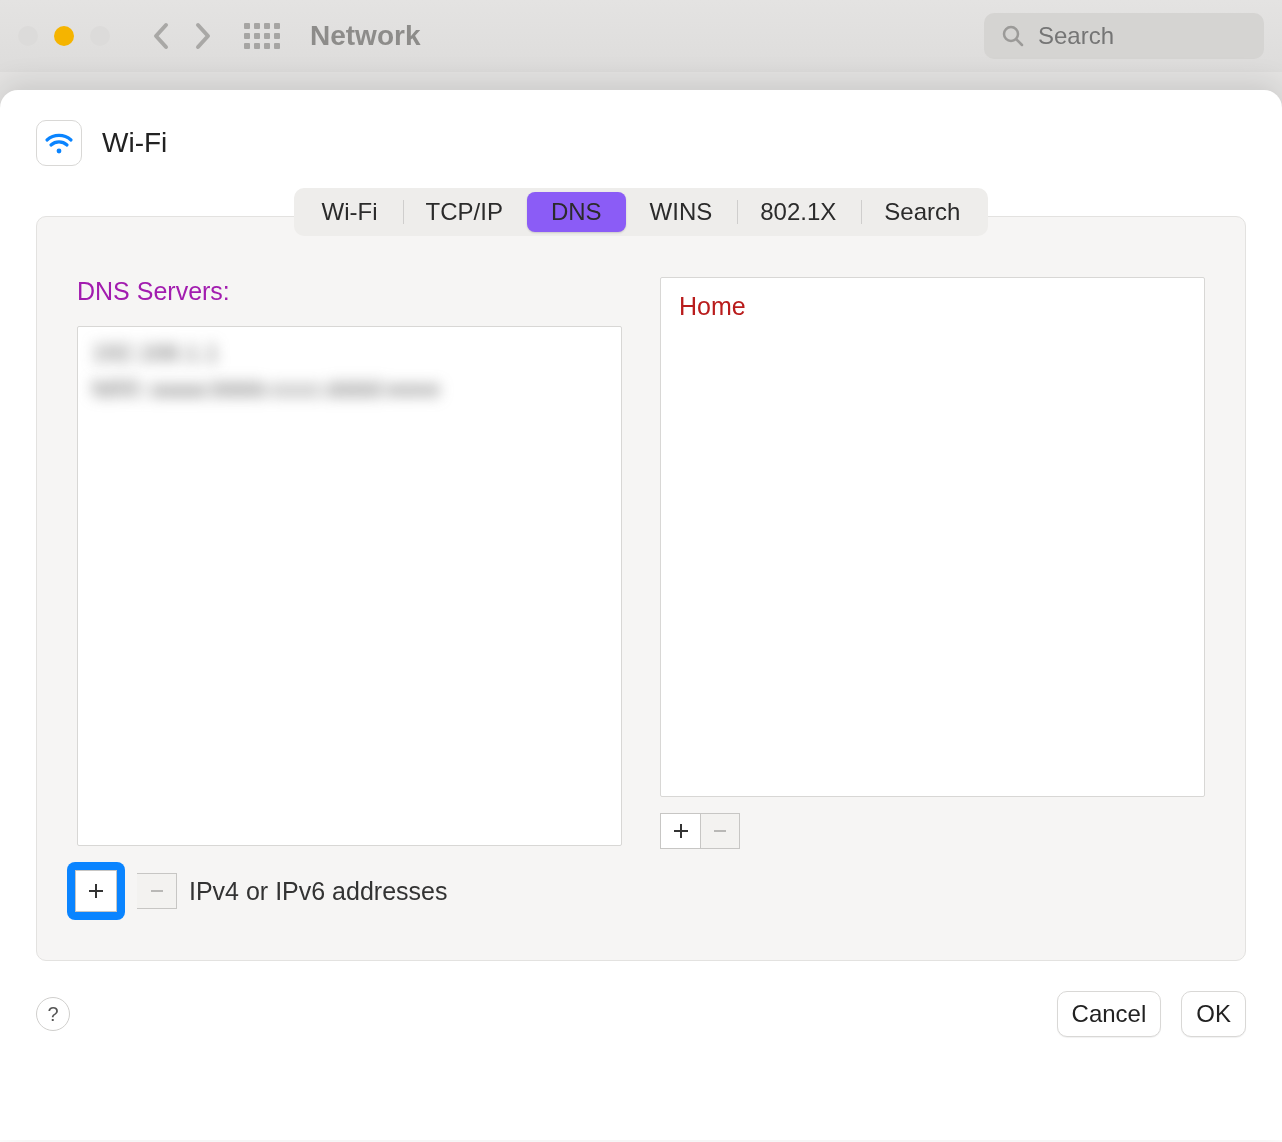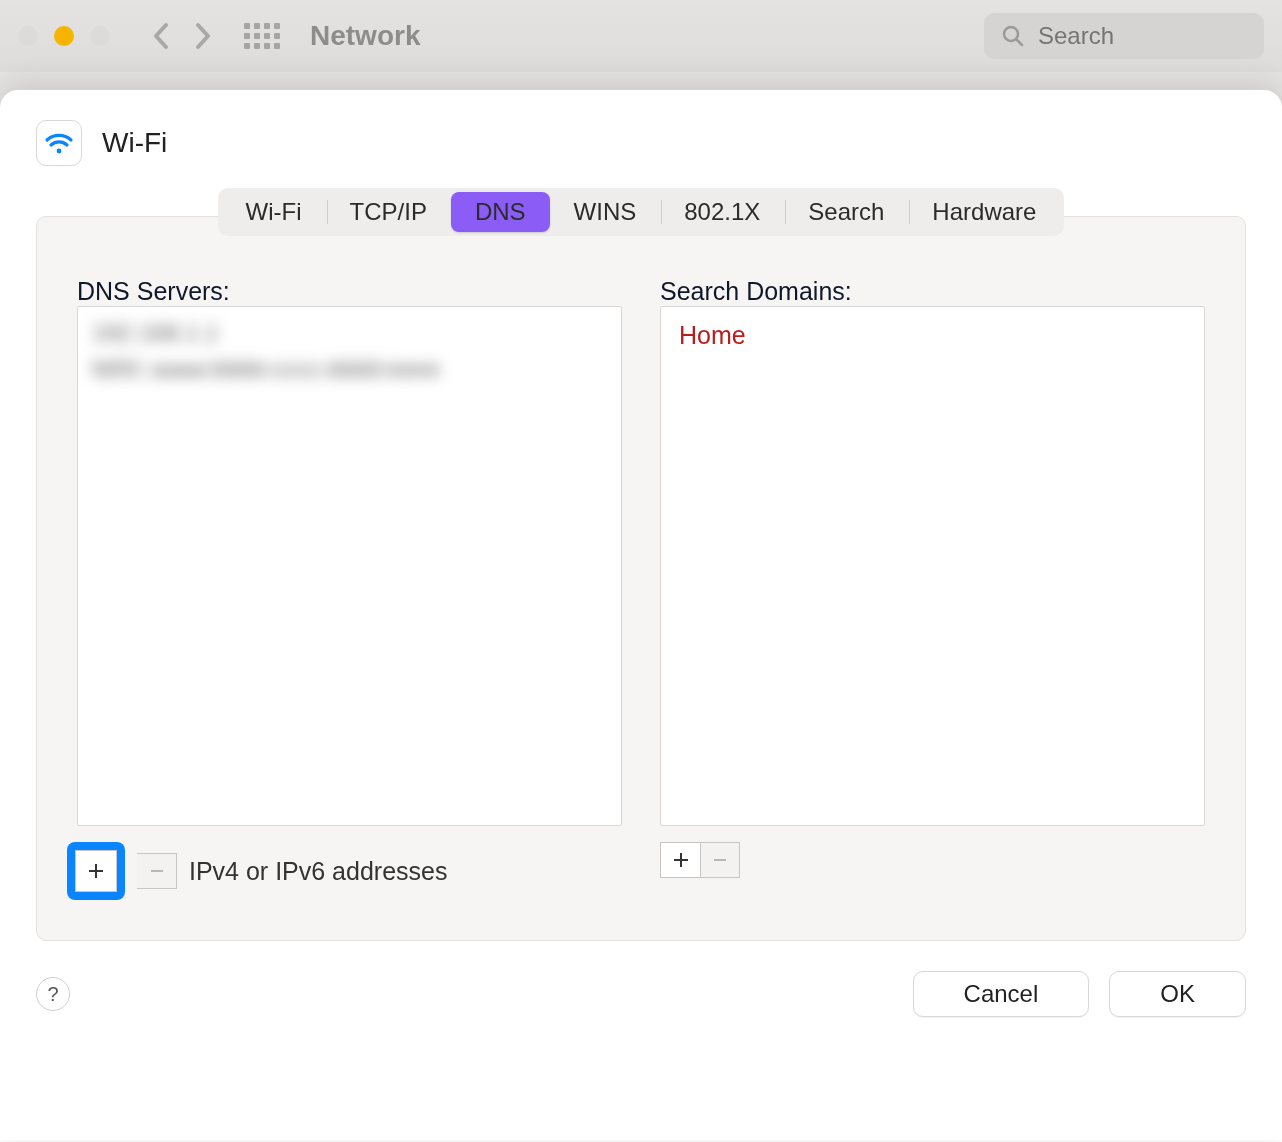--- a/index.html
+++ b/index.html
@@ -139,22 +139,22 @@
       border-radius: 10px;
       padding: 60px 40px 40px 40px;
     }
     .columns {
       display: flex;
       gap: 38px;
     }
     .col { flex: 1; }
     .col-label {
       font-size: 25px;
-      color: #0f172a;
-      margin-bottom: 0;
+      color: #a21caf;
+      margin-bottom: 20px;
     }
     .listbox {
       background: #ffffff;
       border: 1px solid #d8d7d5;
       border-radius: 2px;
       height: 520px;
       padding: 8px 14px;
       overflow: hidden;
     }
     .blurred-item {
@@ -221,21 +221,21 @@
       width: 34px; height: 34px;
       border-radius: 50%;
       border: 1px solid #d0cfcd;
       display: flex; align-items: center; justify-content: center;
       font-size: 20px; color: #555;
       margin-right: auto;
       cursor: pointer;
       background: #fff;
     }
     .btn {
-      padding: 8px 50px;
+      padding: 8px 14px;
       font-size: 24px;
       border-radius: 10px;
       border: 1px solid #d9d8d6;
       background: #fff;
       box-shadow: 0 1px 1px rgba(0,0,0,0.06);
       cursor: pointer;
       color: #222;
     }
   </style>
 </head>
@@ -300,21 +300,20 @@
     </div>
 
     <div style="position:relative; z-index:2; display:flex; justify-content:center;">
       <div class="tabbar">
         <div class="tab">Wi-Fi</div>
         <div class="tab">TCP/IP</div>
         <div class="tab active">DNS</div>
         <div class="tab">WINS</div>
         <div class="tab">802.1X</div>
         <div class="tab">Search</div>
-        <div class="tab">Hardware</div>
       </div>
     </div>
 
     <div class="panel">
       <div class="columns">
         <div class="col">
           <div class="col-label">DNS Servers:</div>
           <div class="listbox">
             <div class="blurred-item">192.168.1.1</div>
             <div class="blurred-item">fd00::aaaa:bbbb:cccc:dddd:eeee</div>
@@ -330,21 +329,20 @@
             </span>
             <span class="pm-btn minus">
               <svg width="18" height="18" viewBox="0 0 18 18">
                   <line x1="3" y1="9" x2="15" y2="9" stroke="#b9b8b6" stroke-width="2"></line>
                 </svg>
             </span>
             <span class="hint-text">IPv4 or IPv6 addresses</span>
           </div>
         </div>
         <div class="col">
-          <div class="col-label">Search Domains:</div>
           <div class="listbox">
             <div class="domain-item">Home</div>
           </div>
           <div class="list-footer">
             <div class="plusminus">
               <span class="pm-btn plus">
                 <svg width="18" height="18" viewBox="0 0 18 18">
                     <line x1="9" y1="2" x2="9" y2="16" stroke="#333" stroke-width="2"></line>
                     <line x1="2" y1="9" x2="16" y2="9" stroke="#333" stroke-width="2"></line>
                   </svg>

